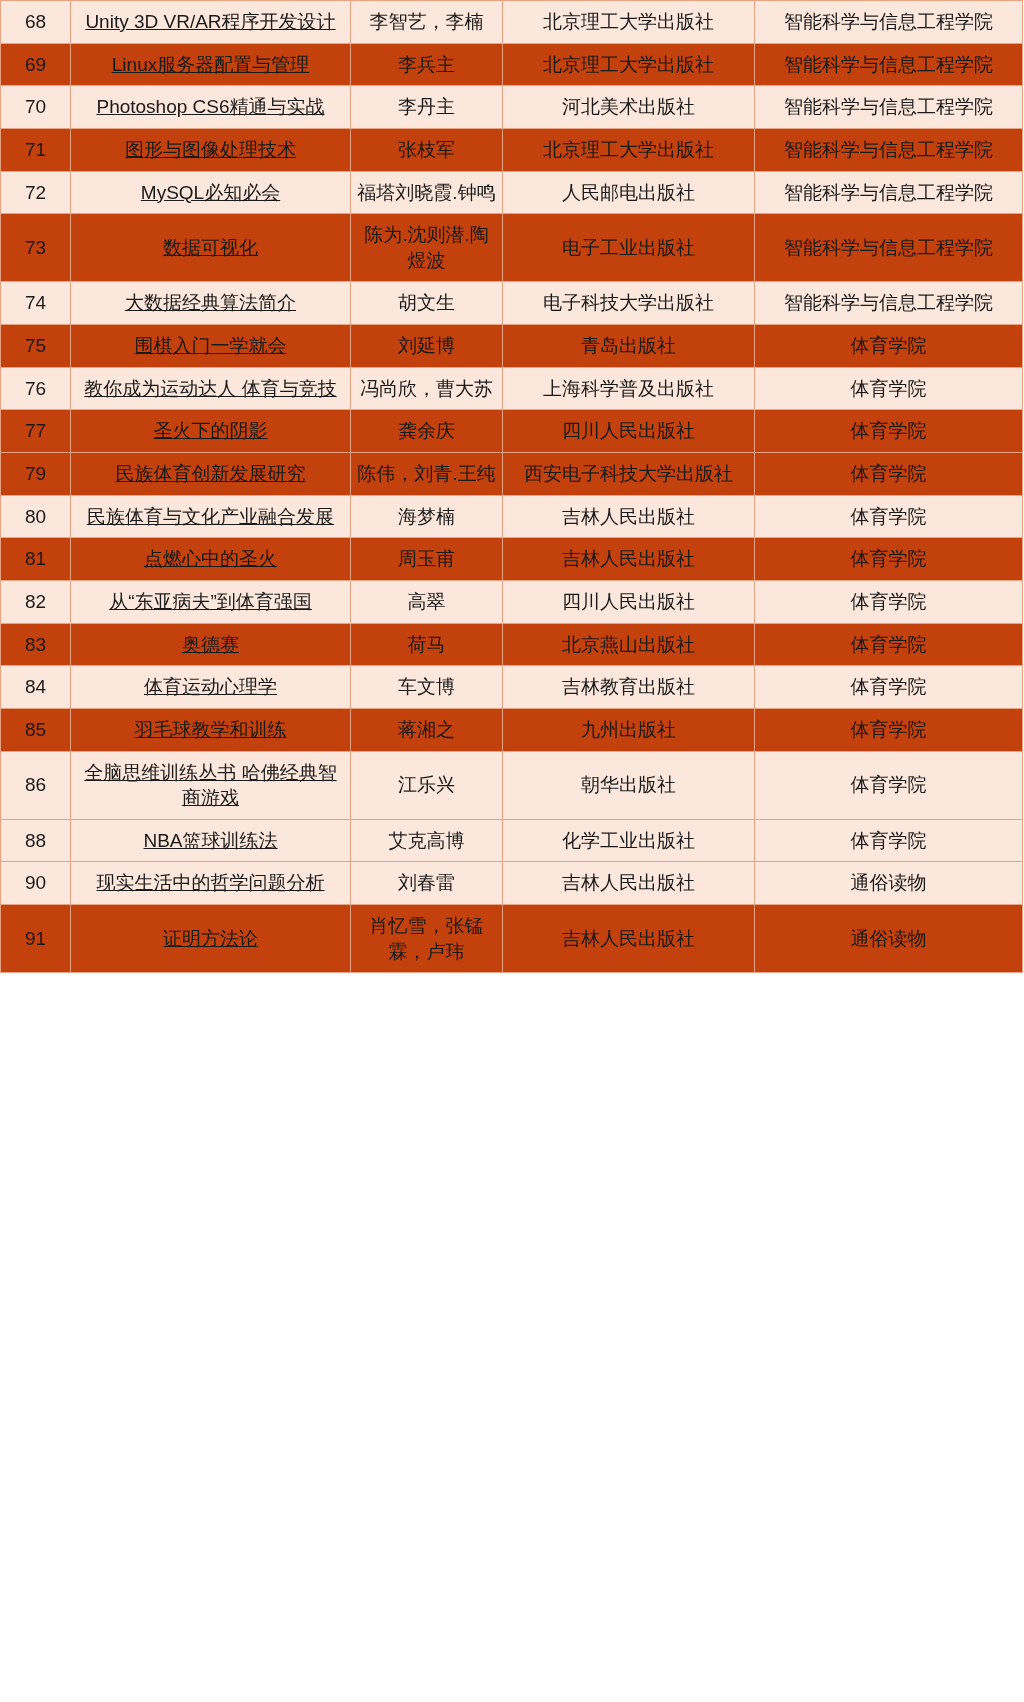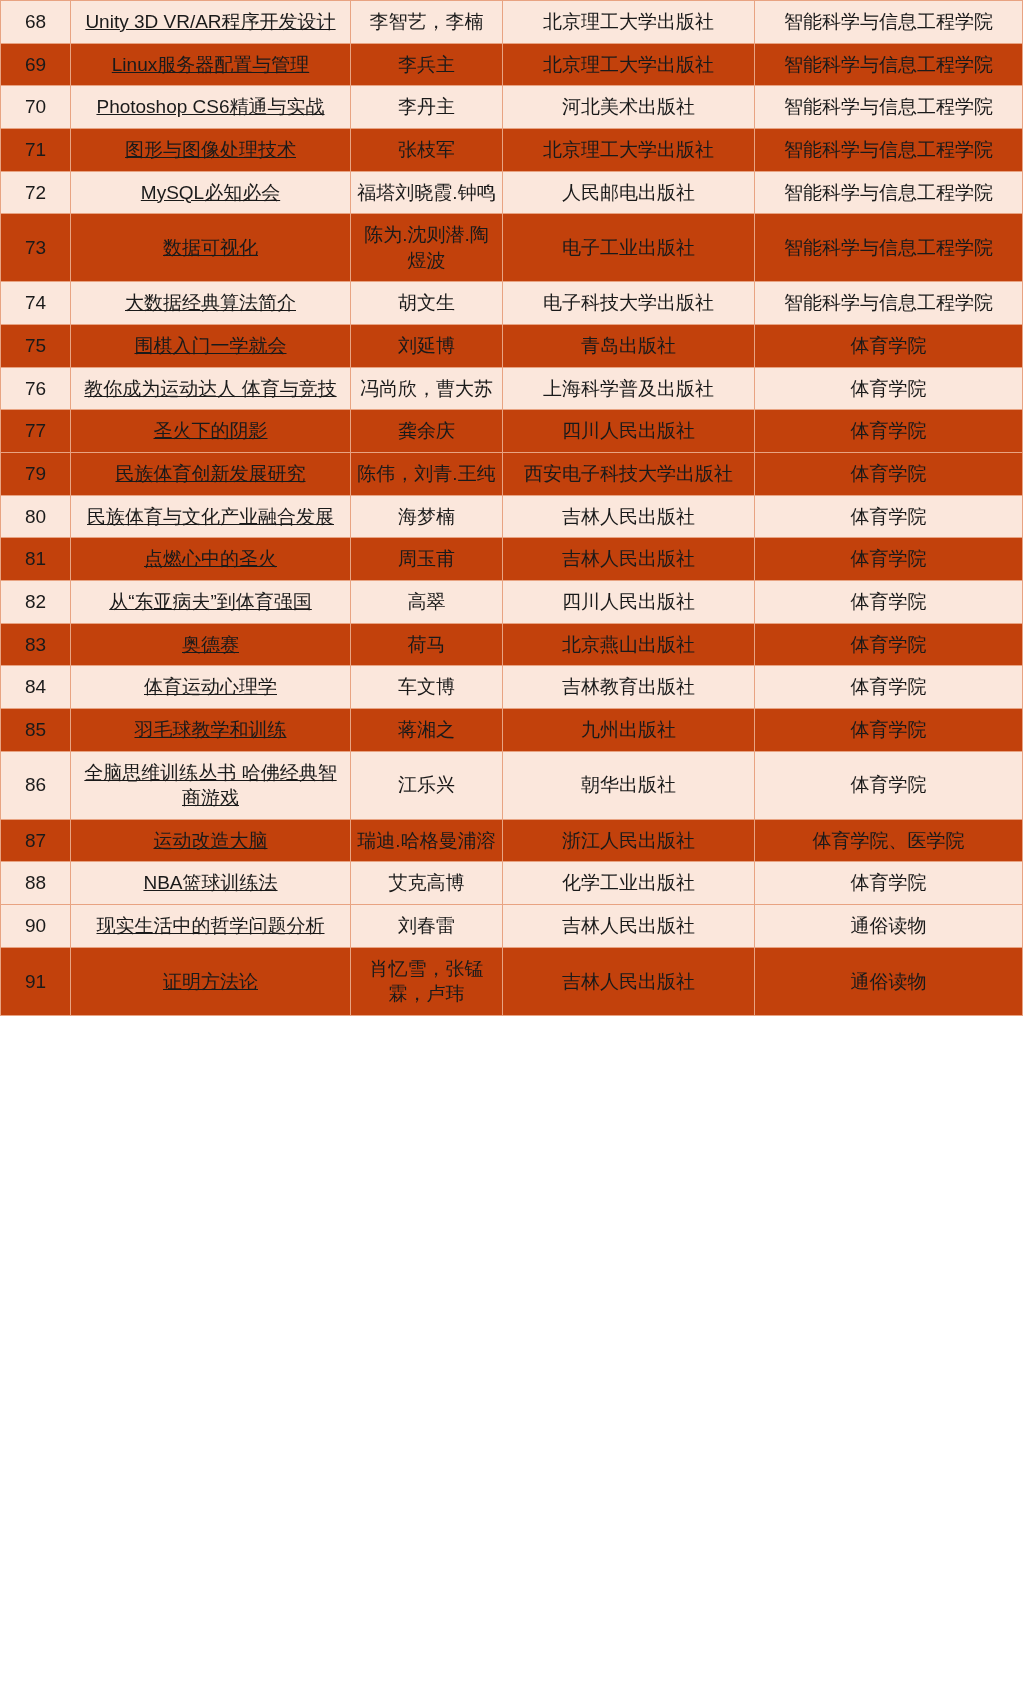--- a/index.html
+++ b/index.html
@@ -187,27 +187,20 @@
         <td class="cell-press">九州出版社</td>
         <td class="cell-dept">体育学院</td>
       </tr>
       <tr class="row-odd">
         <td class="cell-index">86</td>
         <td class="cell-title">全脑思维训练丛书 哈佛经典智商游戏</td>
         <td class="cell-author">江乐兴</td>
         <td class="cell-press">朝华出版社</td>
         <td class="cell-dept">体育学院</td>
       </tr>
-      <tr class="row-even">
-        <td class="cell-index">87</td>
-        <td class="cell-title">运动改造大脑</td>
-        <td class="cell-author">瑞迪.哈格曼浦溶</td>
-        <td class="cell-press">浙江人民出版社</td>
-        <td class="cell-dept">体育学院、医学院</td>
-      </tr>
       <tr class="row-odd">
         <td class="cell-index">88</td>
         <td class="cell-title">NBA篮球训练法</td>
         <td class="cell-author">艾克高博</td>
         <td class="cell-press">化学工业出版社</td>
         <td class="cell-dept">体育学院</td>
       </tr>
       <tr class="row-odd">
         <td class="cell-index">90</td>
         <td class="cell-title">现实生活中的哲学问题分析</td>

